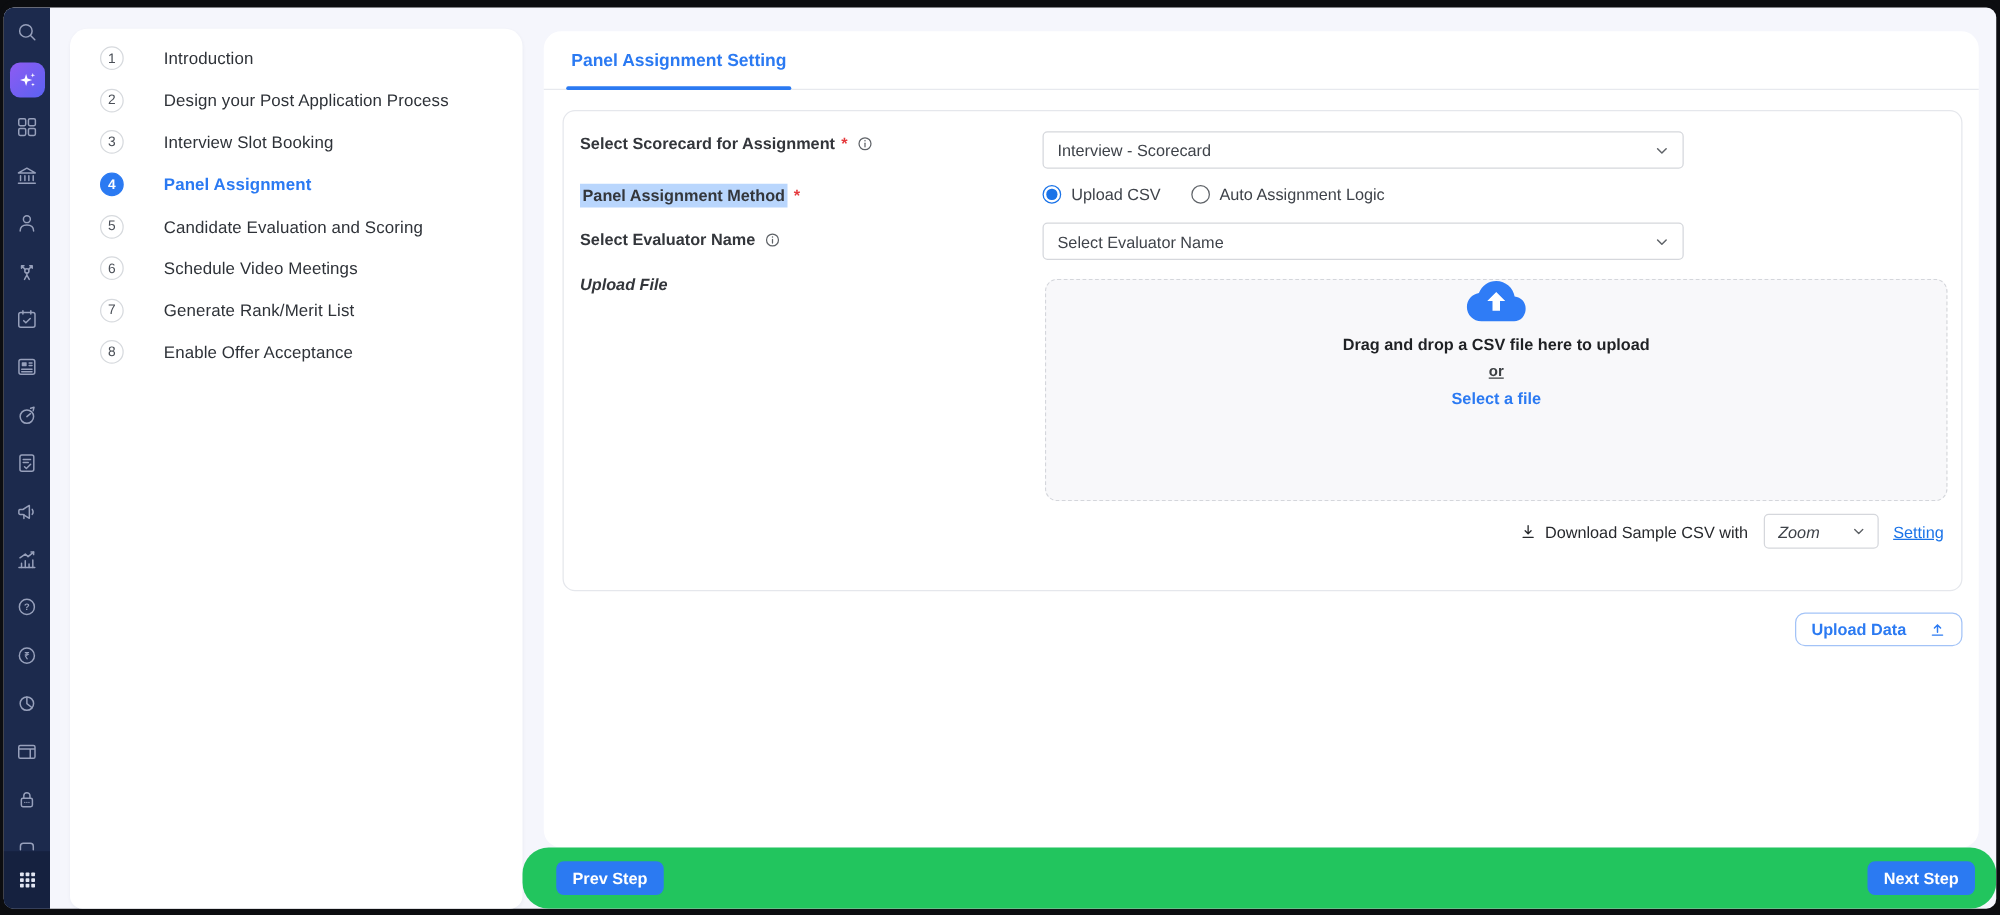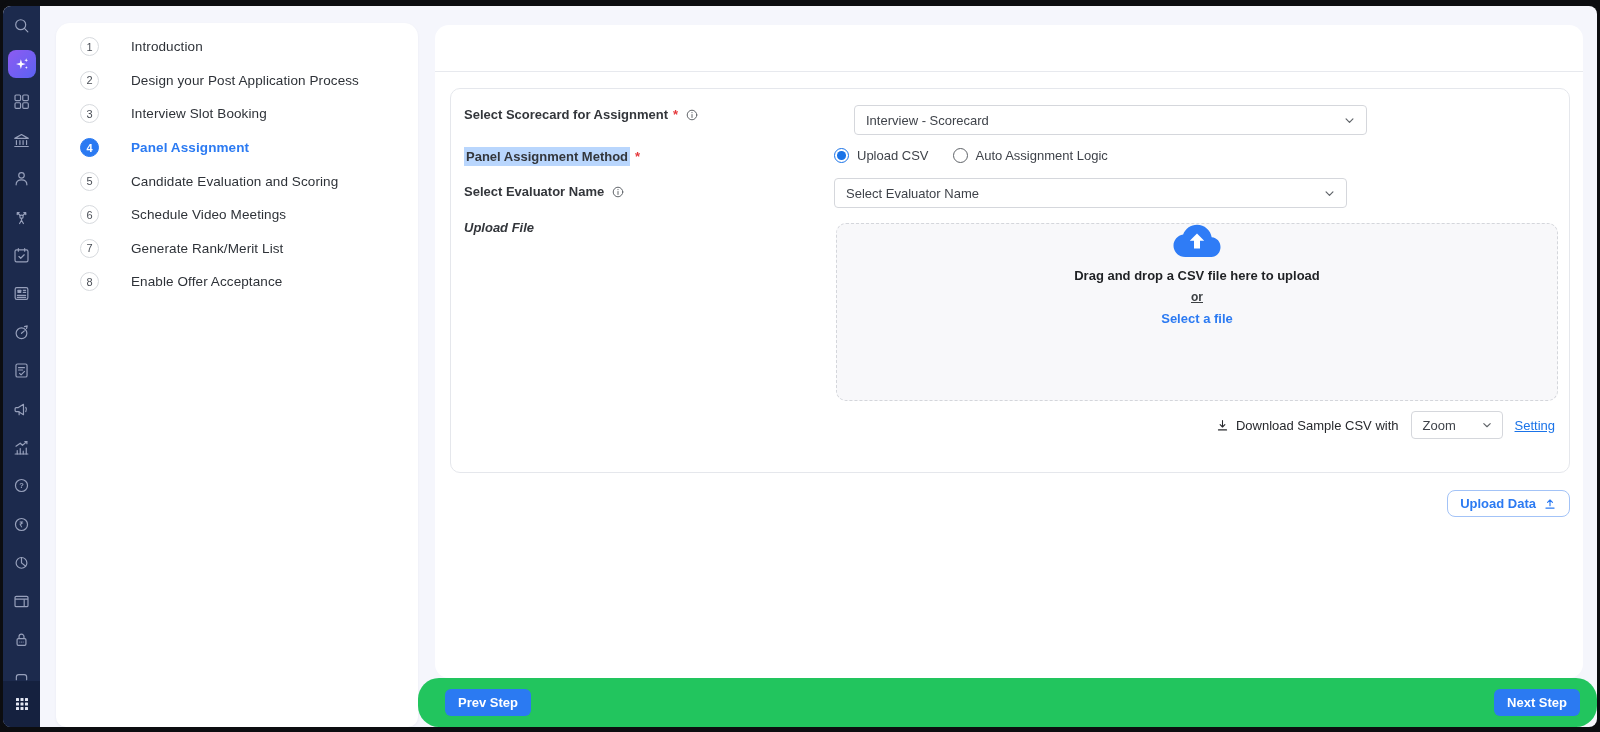--- a/index.html
+++ b/index.html
@@ -44,24 +44,24 @@
   .radio-opt.checked .radio-dot { border-color:#1a73e8; }
   .radio-opt.checked .radio-dot::after { content:""; position:absolute; inset:2.2px; border-radius:50%; background:#1a73e8; }
 
   .dropzone { position:absolute; left:385px; top:134px; width:722px; height:178px; background:#f8f8fa; border:1.5px dashed #d4d6db; border-radius:10px; display:flex; flex-direction:column; align-items:center; cursor:pointer; }
   .dz-title { margin-top:10px; font-size:13px; font-weight:700; color:#1f2124; }
   .dz-or { margin-top:7px; font-size:12px; font-weight:700; color:#3c4043;text-decoration:underline; }
   .dz-link { margin-top:7px; font-size:13px; font-weight:700; color:#2b7af2; cursor:pointer; }
 
   .sample-row { position:absolute; top:322px; right:14px; height:28px; display:flex; align-items:center; gap:12px; }
   .sample-text { display:flex; align-items:center; gap:6px; font-size:13px; color:#27292d; }
-  .sample-select { width:92px; height:28px; border:1px solid #d5d7dc; border-radius:4px; display:flex; align-items:center; justify-content:space-between; padding:0 8px 0 11px; font-size:13px; color:#3f434a; cursor:pointer; }
+  .sample-select { width:92px; height:28px; border:1px solid #d5d7dc; border-radius:4px; display:flex; align-items:center; justify-content:space-between; padding:0 8px 0 11px; font-size:13px; color:#3f434a; cursor:pointer;font-style:italic; }
   .sample-link { font-size:13px; font-weight:500; color:#1a73e8; text-decoration:underline; cursor:pointer; }
 
-  .upload-data-btn { position:absolute; right:13px; top:465px; height:27px; display:inline-flex; align-items:center; gap:7px; padding:0 12px; background:#fff; border:1px solid #a3c3f7; border-radius:8px; color:#2b7af2; font-size:13px; font-weight:700; cursor:pointer; font-family:inherit; }
+  .upload-data-btn { position:absolute; right:13px; top:465px; height:27px; display:inline-flex; align-items:center; gap:18px; padding:0 12px; background:#fff; border:1px solid #a3c3f7; border-radius:8px; color:#2b7af2; font-size:13px; font-weight:700; cursor:pointer; font-family:inherit; }
 
   
   .footer { position:absolute; left:415px; right:0; top:672px; bottom:0; background:#22c55e; display:flex; align-items:center; justify-content:space-between; padding:0 17px 0 27px; z-index:3;border-radius:21px; }
   .step-btn { background:#2b7af2; color:#fff; border:none; border-radius:6px; font-size:13px; font-weight:700; padding:6px 13px; cursor:pointer; font-family:inherit; }
 </style>
 </head>
 <body>
 
 <div class="frame">
 <div class="screen">
@@ -240,36 +240,37 @@
       <span class="step-label">Generate Rank/Merit List</span>
     </div>
     <div class="step-item">
       <span class="step-num">8</span>
       <span class="step-label">Enable Offer Acceptance</span>
     </div>
   </nav>
 
   <section class="main-card">
     <div class="tabs">
+      <div class="tab active">Panel Assignment Setting</div>
     </div>
 
     <div class="form-card">
 
       <div class="f-label" style="top:18px;">
         <span>Select Scorecard for Assignment</span>
         <span class="req">*</span>
         <span class="info-icon">
           <svg width="14" height="14" viewBox="0 0 24 24" fill="none" stroke="#5f6368" stroke-width="1.7" stroke-linecap="round">
                 <circle cx="12" cy="12" r="8.2"></circle>
                 <path d="M12 11.2 V16.2"></path>
                 <circle cx="12" cy="7.9" r="1.05" fill="#5f6368" stroke="none"></circle>
               </svg>
         </span>
       </div>
-      <div class="select" style="top:16px;margin-left:20px;">
+      <div class="select" style="top:16px;">
         <span>Interview - Scorecard</span>
         <svg width="15" height="15" viewBox="0 0 24 24" fill="none" stroke="#5f6368" stroke-width="1.9" stroke-linecap="round" stroke-linejoin="round">
               <path d="M6.5 9.5 12 15 17.5 9.5"></path>
             </svg>
       </div>
 
       <div class="f-label" style="top:58px;">
         <span class="hl">Panel Assignment Method</span>
         <span class="req">*</span>
       </div>

